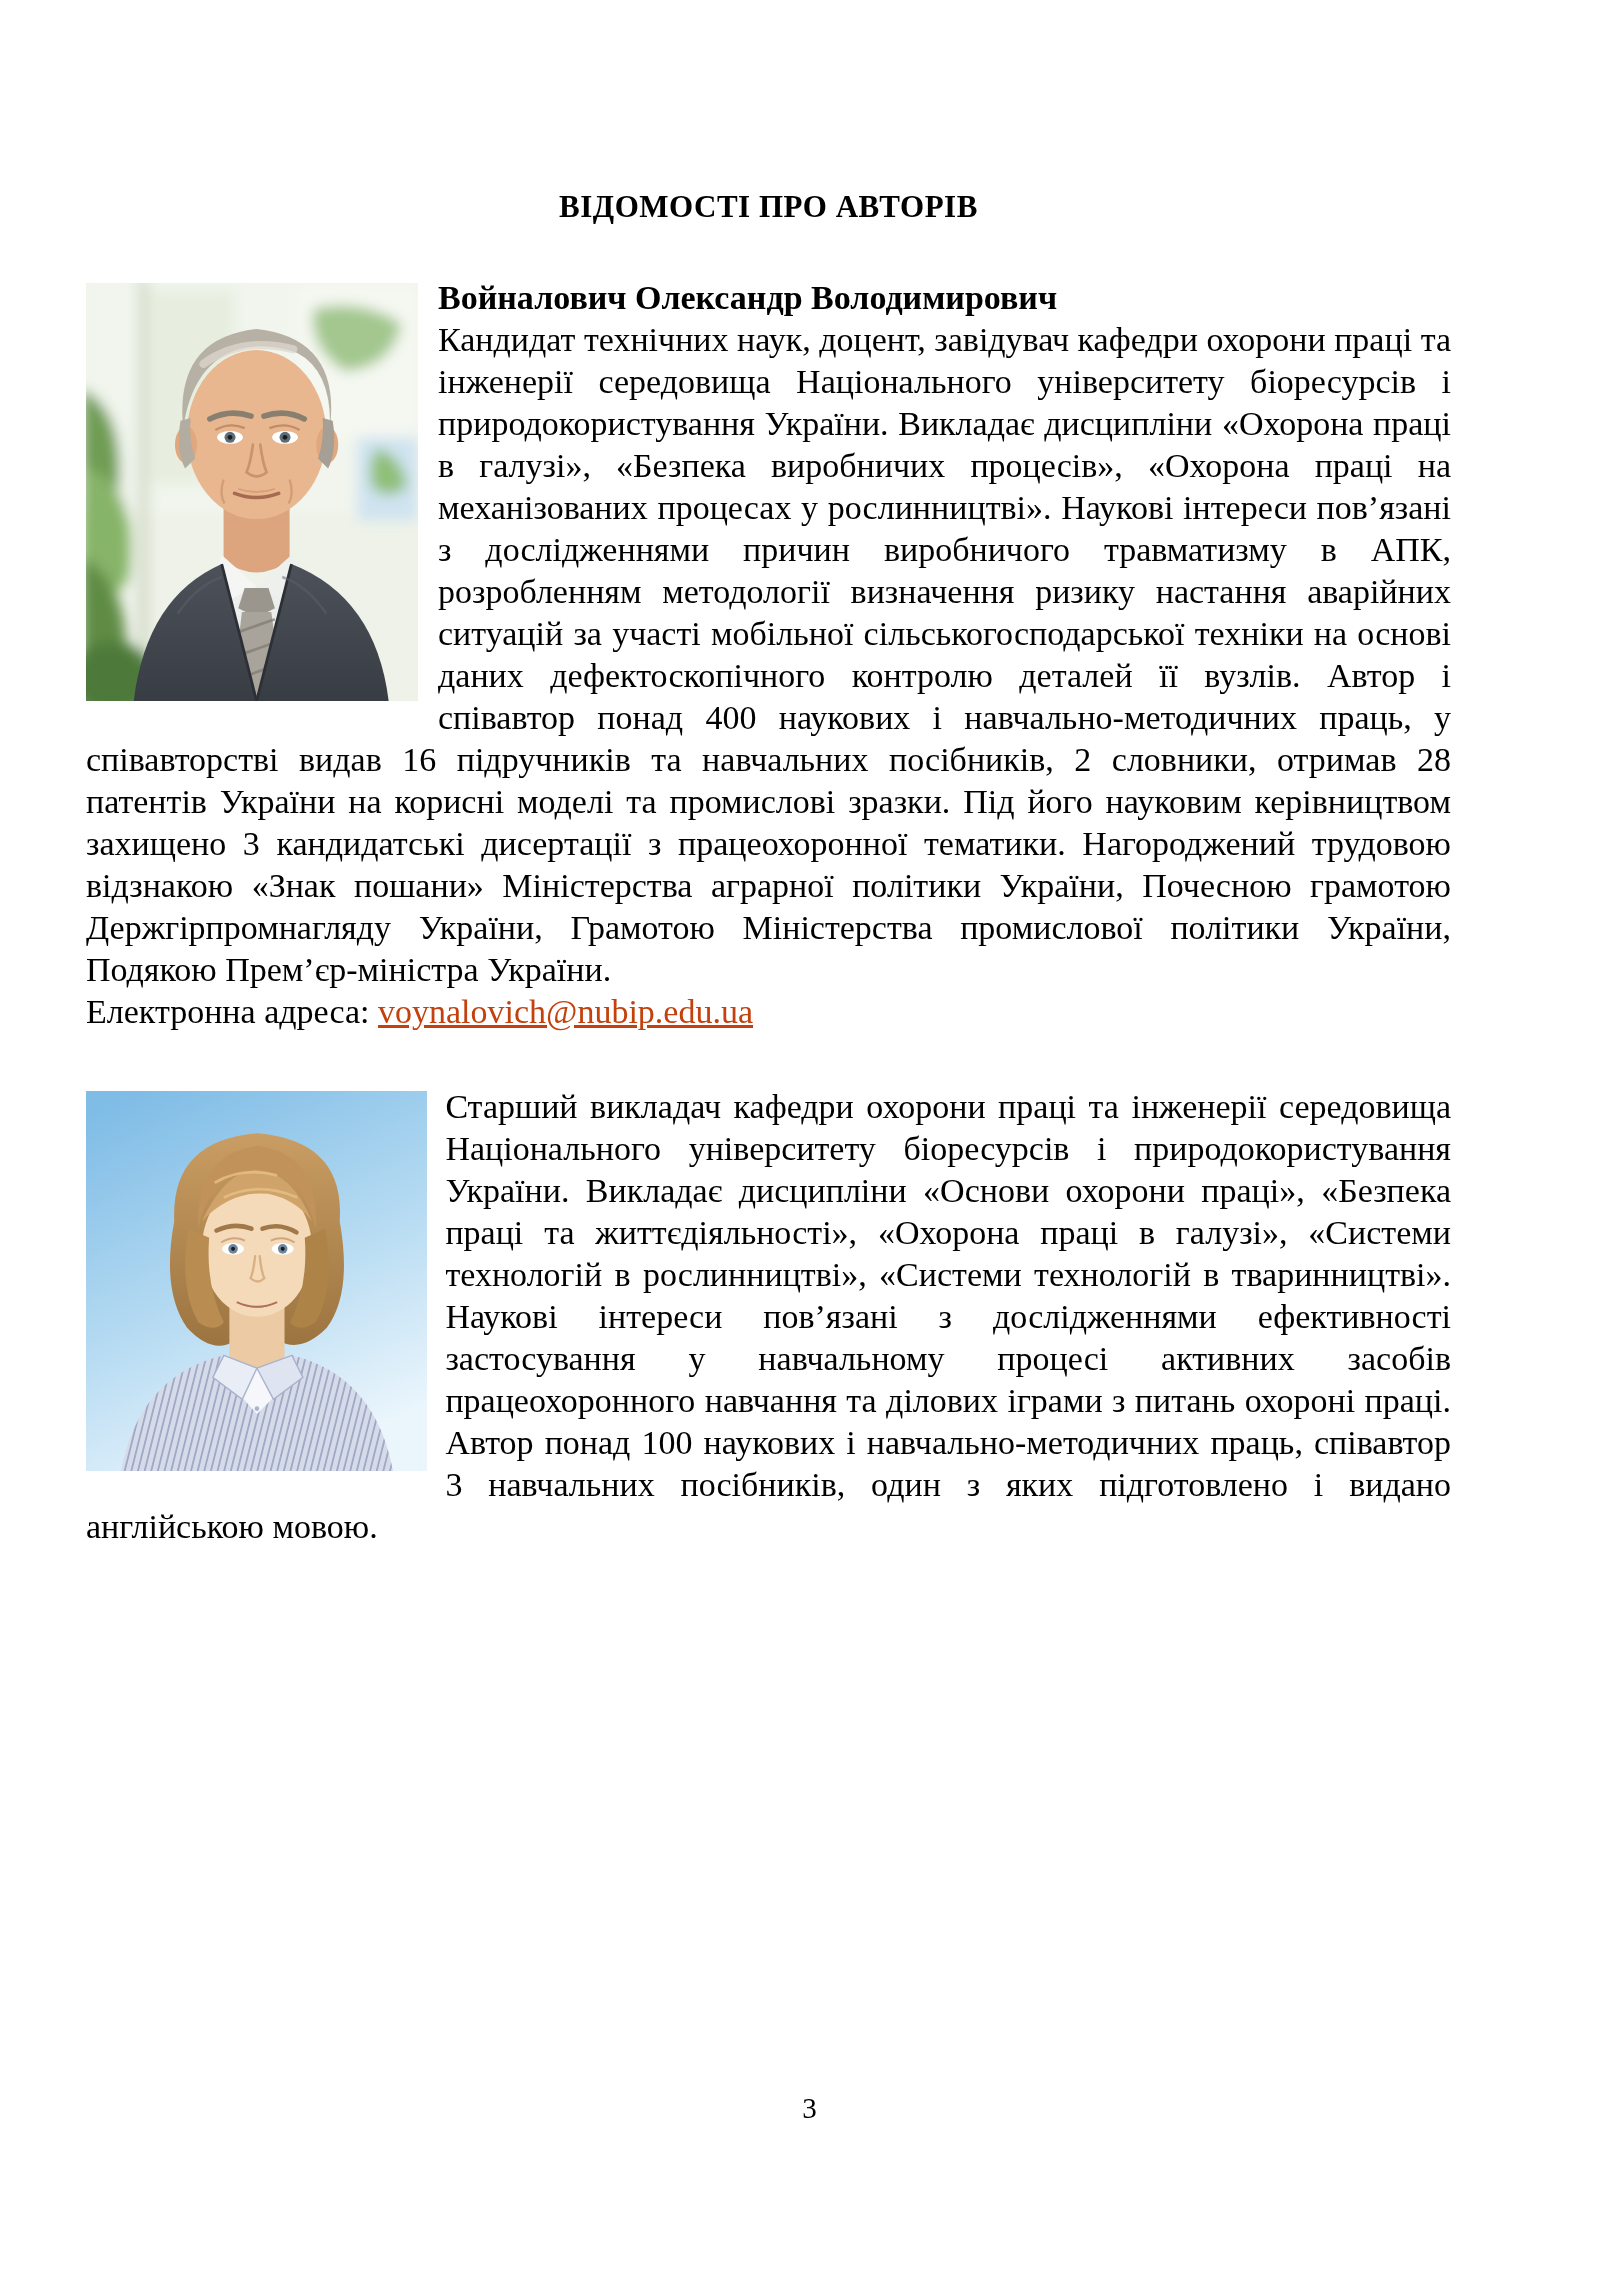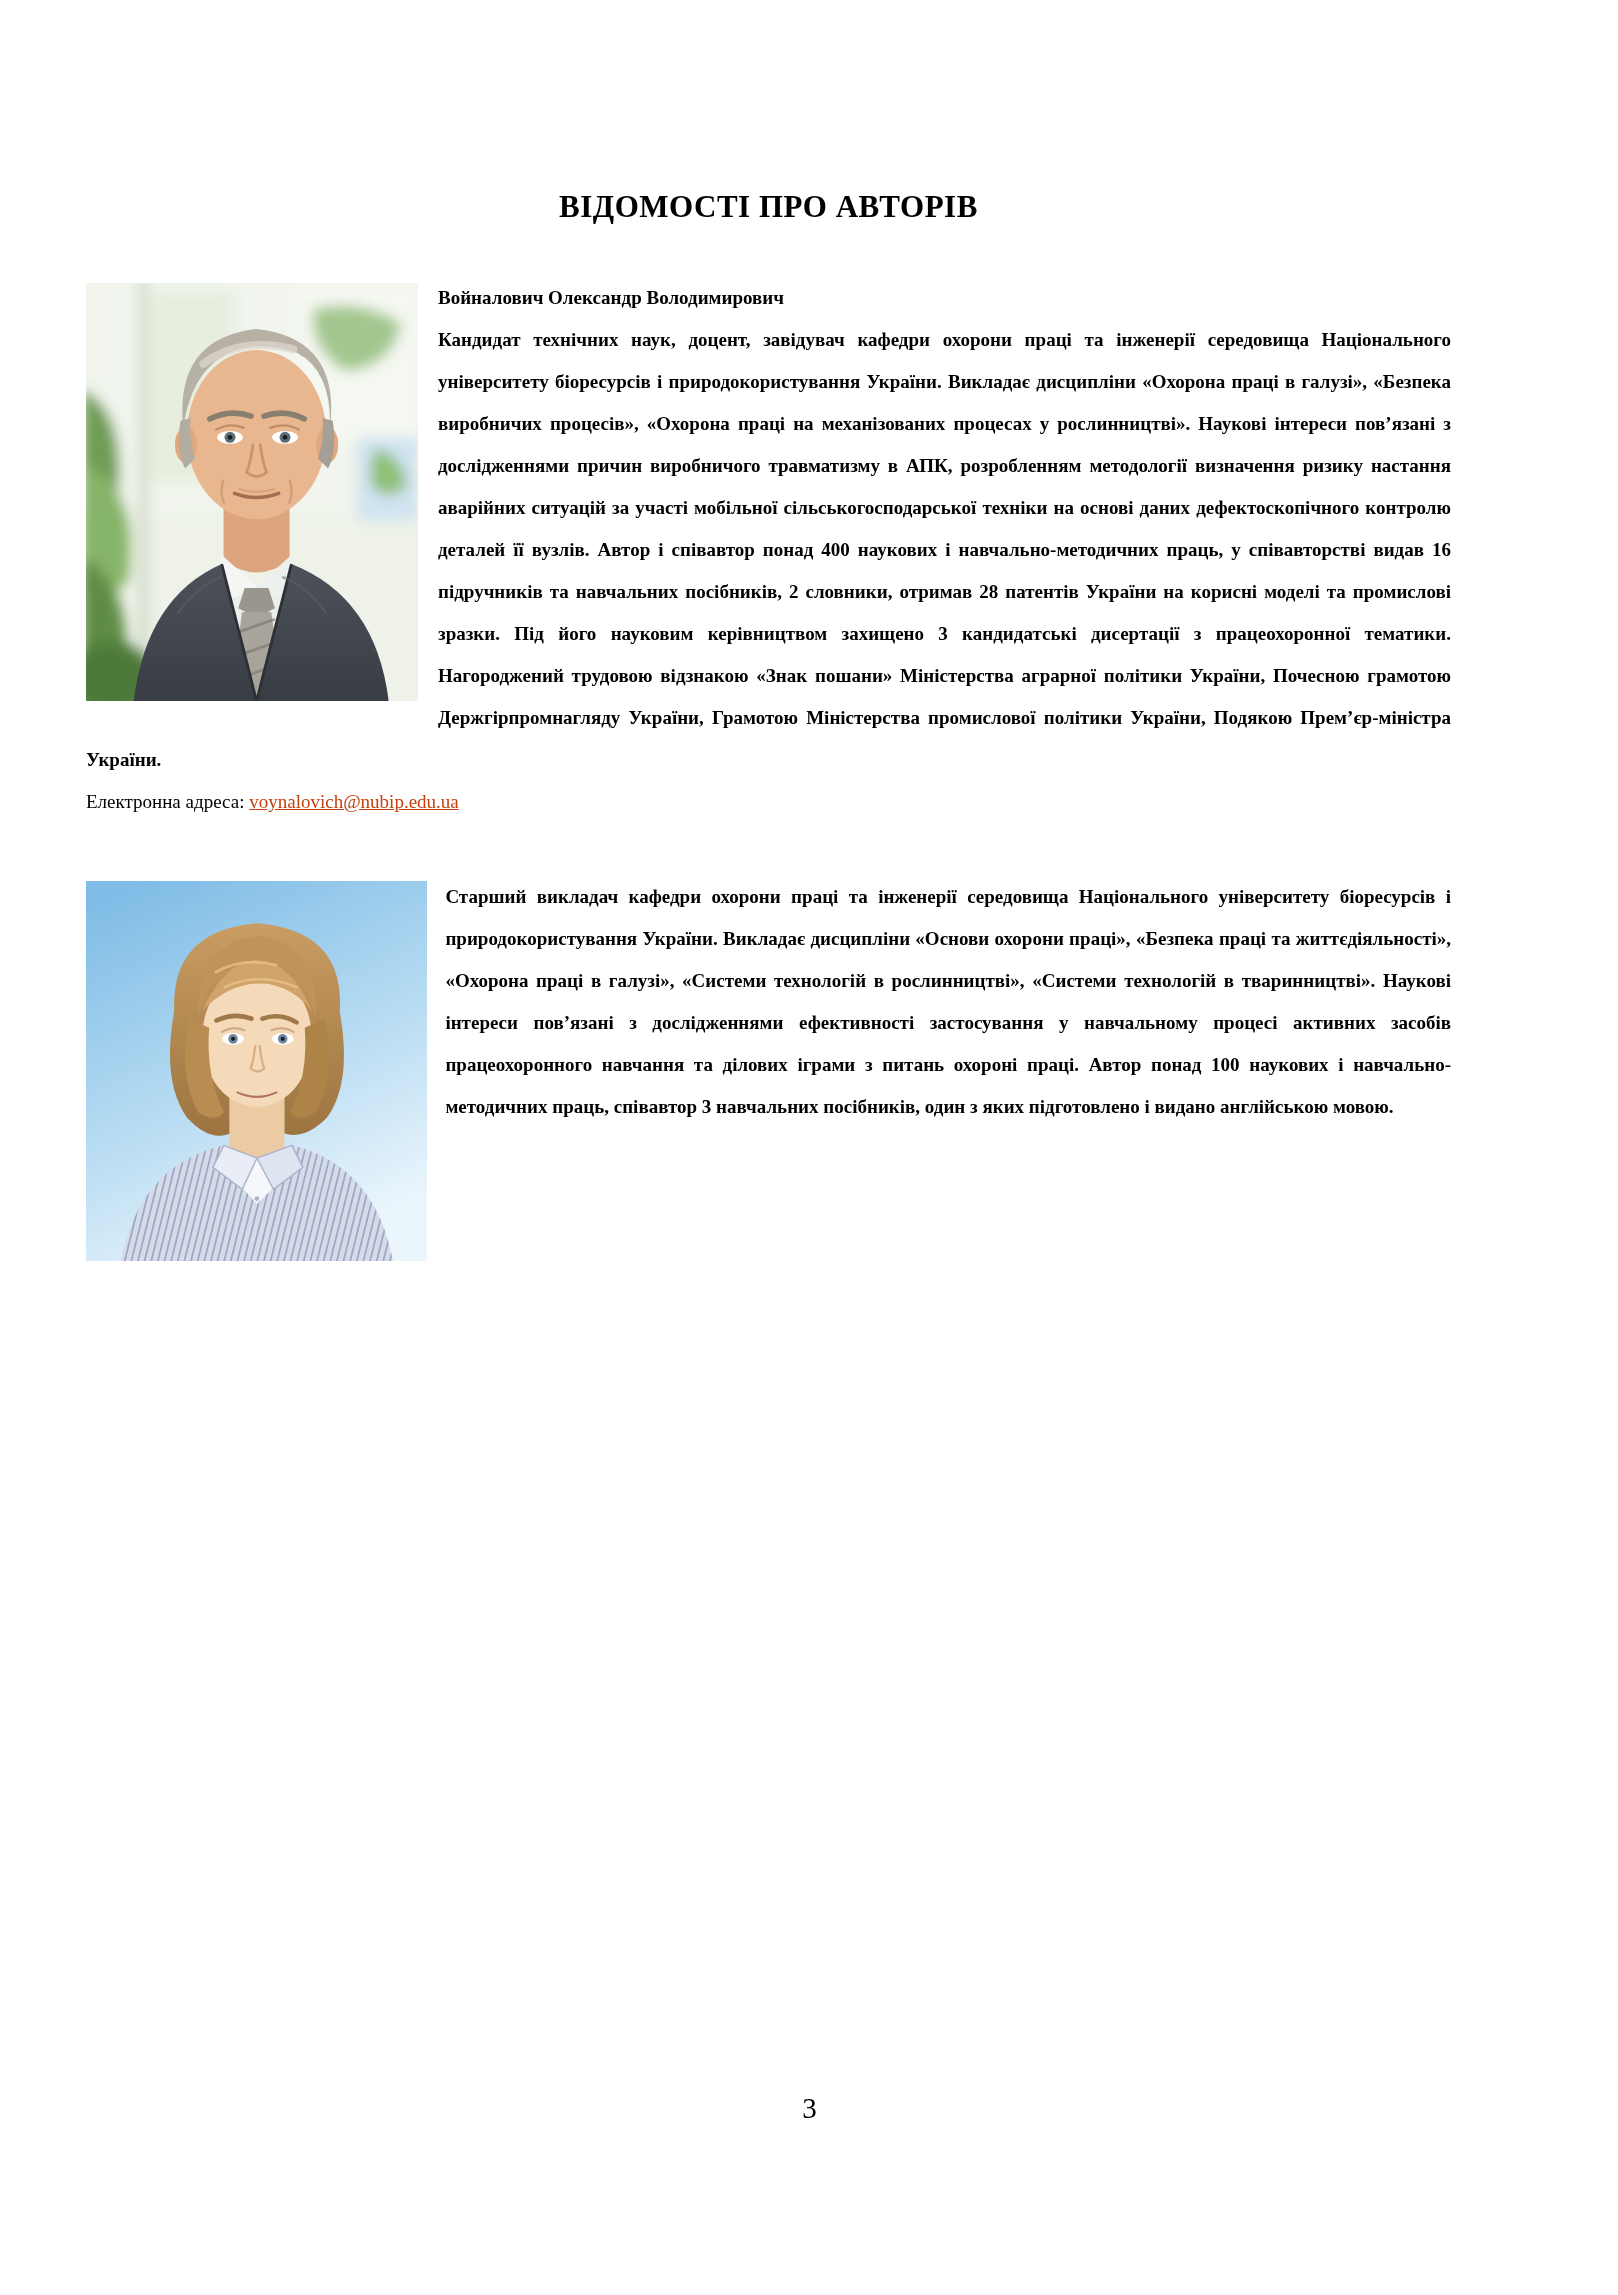--- a/index.html
+++ b/index.html
@@ -17,36 +17,36 @@
   }
   .doc-title {
     text-align: center;
     font-weight: bold;
     font-size: 31px;
     line-height: 37px;
     margin: 0 0 52px 0;
     letter-spacing: 0.5px;
   }
   .author-section {
-    font-size: 19px;
+    font-size: 34px;
     line-height: 42px;
     text-align: justify;
   }
   .author-section::after { content: ""; display: block; clear: both; }
   .section-2 { margin-top: 53px; }
   .photo-frame {
     float: left;
     overflow: hidden;
     background: #dfe7da;
   }
   .photo-1 { width: 332px; height: 418px; margin: 6.4px 20px 18.4px 0; }
   .photo-2 { width: 341px; height: 380px; margin: 4.6px 18.4px 18.4px 0; }
   .photo-frame svg { display: block; width: 100%; height: 100%; }
   .author-name { font-weight: bold; margin: 0; }
-  .author-bio { margin: 0; font-weight: bold; }
+  .author-bio { margin: 0; }
   .email-line { margin: 0; text-align: left; }
   .email-link { text-decoration: underline; color: #c2410c; }
   .page-number {
     position: absolute;
     left: 0;
     right: 0;
     top: 2090px;
     text-align: center;
     font-size: 29px;
     line-height: 37px;

